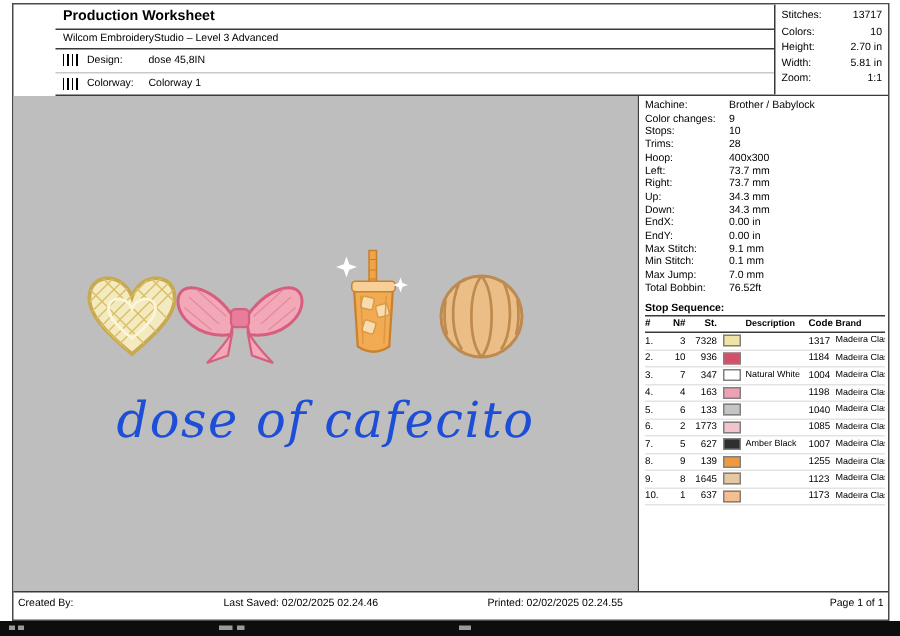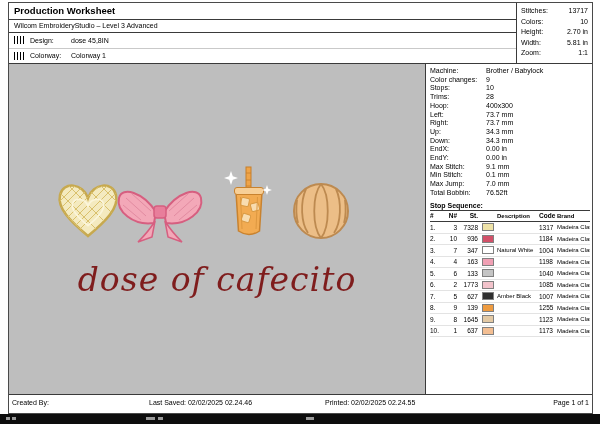--- a/index.html
+++ b/index.html
@@ -2,21 +2,21 @@
 <html><head>
 <meta charset="utf-8">
 <style>
   html,body { margin:0; padding:0; }
   body { width:600px; height:424px; background:#ffffff; font-family:"Liberation Sans",sans-serif; color:#000; }
   .page { position:relative; width:600px; height:424px; overflow:hidden; background:#fff; }
 
   .sheet { position:absolute; left:8px; top:2px; width:585px; height:412px; border:1px solid #4a4a4a; box-sizing:border-box; background:#fff; }
 
   
-  .header { display:flex; height:60px; border-bottom:1px solid #3a3a3a; }
+  .header { display:flex; height:60px; border-bottom:1px solid #3a3a3a;margin-left:28px; }
   .header-left { flex:1; display:flex; flex-direction:column; min-width:0; }
   .title-row { height:16px; line-height:16px; border-bottom:1px solid #3a3a3a; font-weight:bold; font-size:9.5px; padding-left:5px; }
   .software-row { height:12px; line-height:12px; border-bottom:1px solid #3a3a3a; font-size:7px; padding-left:5px; }
   .meta-row { height:15px; display:flex; align-items:center; gap:5px; font-size:7px; padding-left:5px; }
   .design-row { border-bottom:1px solid #c9c9c9; }
   .meta-label { width:36px; }
   .barcode { width:11px; height:8px; display:inline-block;
     background:repeating-linear-gradient(90deg,#000 0,#000 1px,transparent 1px,transparent 3px); }
   .stats { width:76px; border-left:1px solid #3a3a3a; padding:3px 4px 0 4px; font-size:7px; box-sizing:border-box; background:#fff; }
   .stat-row { display:flex; justify-content:space-between; line-height:10.6px; }
@@ -151,21 +151,21 @@
             <g fill="none" stroke="#bd8a50" stroke-width="1.8">
               <path d="M312 120 C303 131 303 163 312 174"></path>
               <path d="M312 120 C321 131 321 163 312 174"></path>
               <path d="M297 125 C291 138 292 159 299 169"></path>
               <path d="M327 125 C333 138 332 159 325 169"></path>
               <path d="M288 136 C287 144 287 152 289 159"></path>
               <path d="M336 136 C337 144 337 152 335 159"></path>
             </g>
           </g>
         </svg>
-        <div class="script-text" style="color: #7f1d1d; text-align: center;">dose of cafecito</div>
+        <div class="script-text" style="color: #1d4ed8; text-align: center;">dose of cafecito</div>
       </div>
 
       <div class="panel">
         <div>
           <div class="m-row">
               <span class="m-label">Machine:</span>
               <span class="m-value">Brother / Babylock</span>
             </div>
           <div class="m-row">
               <span class="m-label">Color changes:</span>

